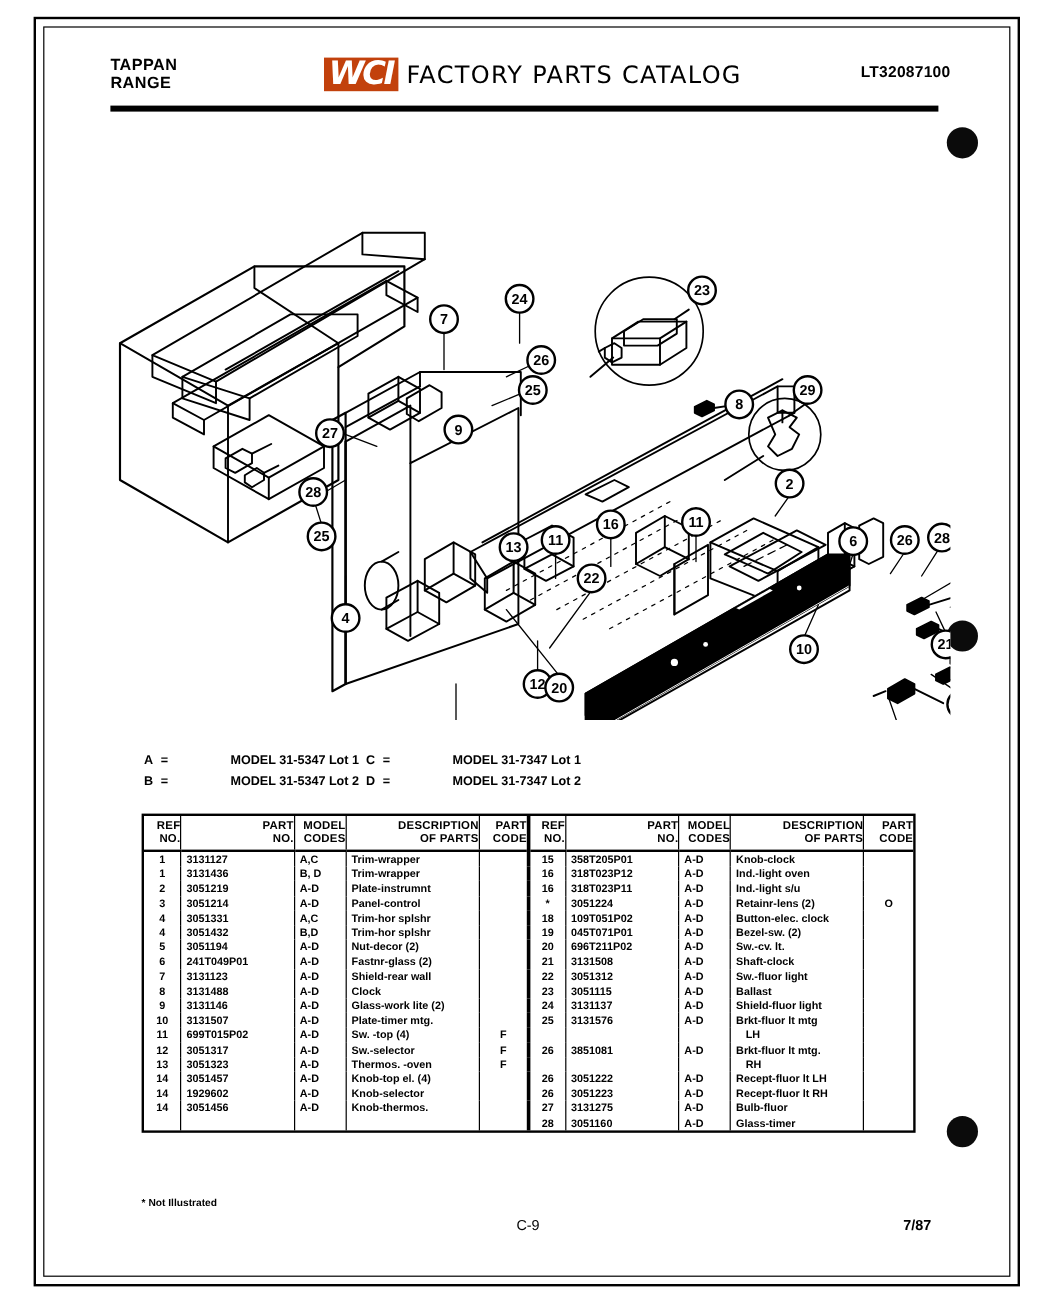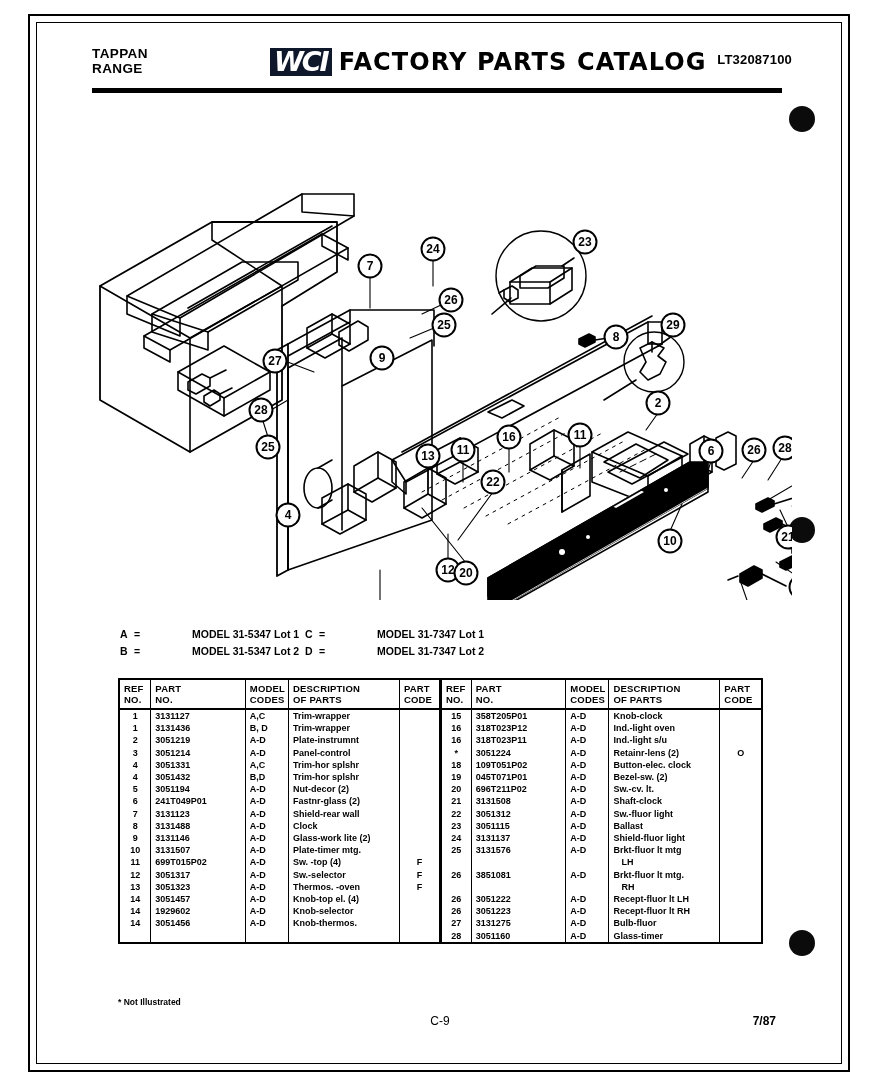--- a/index.html
+++ b/index.html
@@ -29,25 +29,25 @@
   .hole.h2{left:789px;top:517px;}
   .hole.h3{left:789px;top:930px;}
 
   
   .hdr{position:absolute;left:92px;top:42px;width:700px;height:52px;}
   .brand{position:absolute;left:0;top:4px;font-weight:bold;font-size:13.5px;letter-spacing:.4px;line-height:15px;}
   .brand div{white-space:nowrap;}
   .wci-wrap{position:absolute;left:178px;top:6px;display:flex;align-items:center;gap:7px;}
   .wci-logo{
     font-style:italic;font-weight:bold;font-size:27px;letter-spacing:-2px;
-    background:#0f172a;color:#fff;padding:0 4px 1px 4px;line-height:27px;
+    background:#c2410c;color:#fff;padding:0 4px 1px 4px;line-height:27px;
     font-family:"DejaVu Sans", sans-serif;
     text-align:right;
   }
-  .cat-title{font-weight:bold;font-size:24px;letter-spacing:1.1px;font-family:"DejaVu Sans", sans-serif;}
+  .cat-title{font-weight:normal;font-size:20px;letter-spacing:1.1px;font-family:"DejaVu Sans", sans-serif;}
   .doc-id{position:absolute;right:0;top:10px;font-weight:bold;font-size:13px;letter-spacing:.2px;}
   .rule{
     position:absolute;left:92px;top:88px;width:690px;height:5px;background:#000;
   }
 
   
   .diagram{position:absolute;left:92px;top:100px;width:700px;height:500px;}
   .diagram svg{display:block;}
 
   
@@ -61,21 +61,21 @@
 
   
   .tbl{
     position:absolute;left:118px;top:678px;width:645px;
     border:2px solid #000;box-sizing:border-box;
   }
   table{border-collapse:collapse;width:100%;font-size:9px;font-weight:bold;}
   th,td{padding:0;vertical-align:top;}
   thead th{
     border-bottom:2px solid #000;
-    font-size:9.5px;text-align:left;line-height:11px;
+    font-size:9.5px;text-align:right;line-height:11px;
     padding:3px 0 3px 4px;letter-spacing:.2px;
   }
   .vl{border-left:1.5px solid #000;}
   .vl-thick{border-left:3px solid #000;}
   tbody td{
     line-height:12.2px;padding:0 0 0 4px;height:12.2px;white-space:nowrap;
   }
   td.ref{text-align:center;padding-left:0;}
   col.c-ref{width:30px;}
   col.c-part{width:92px;}

